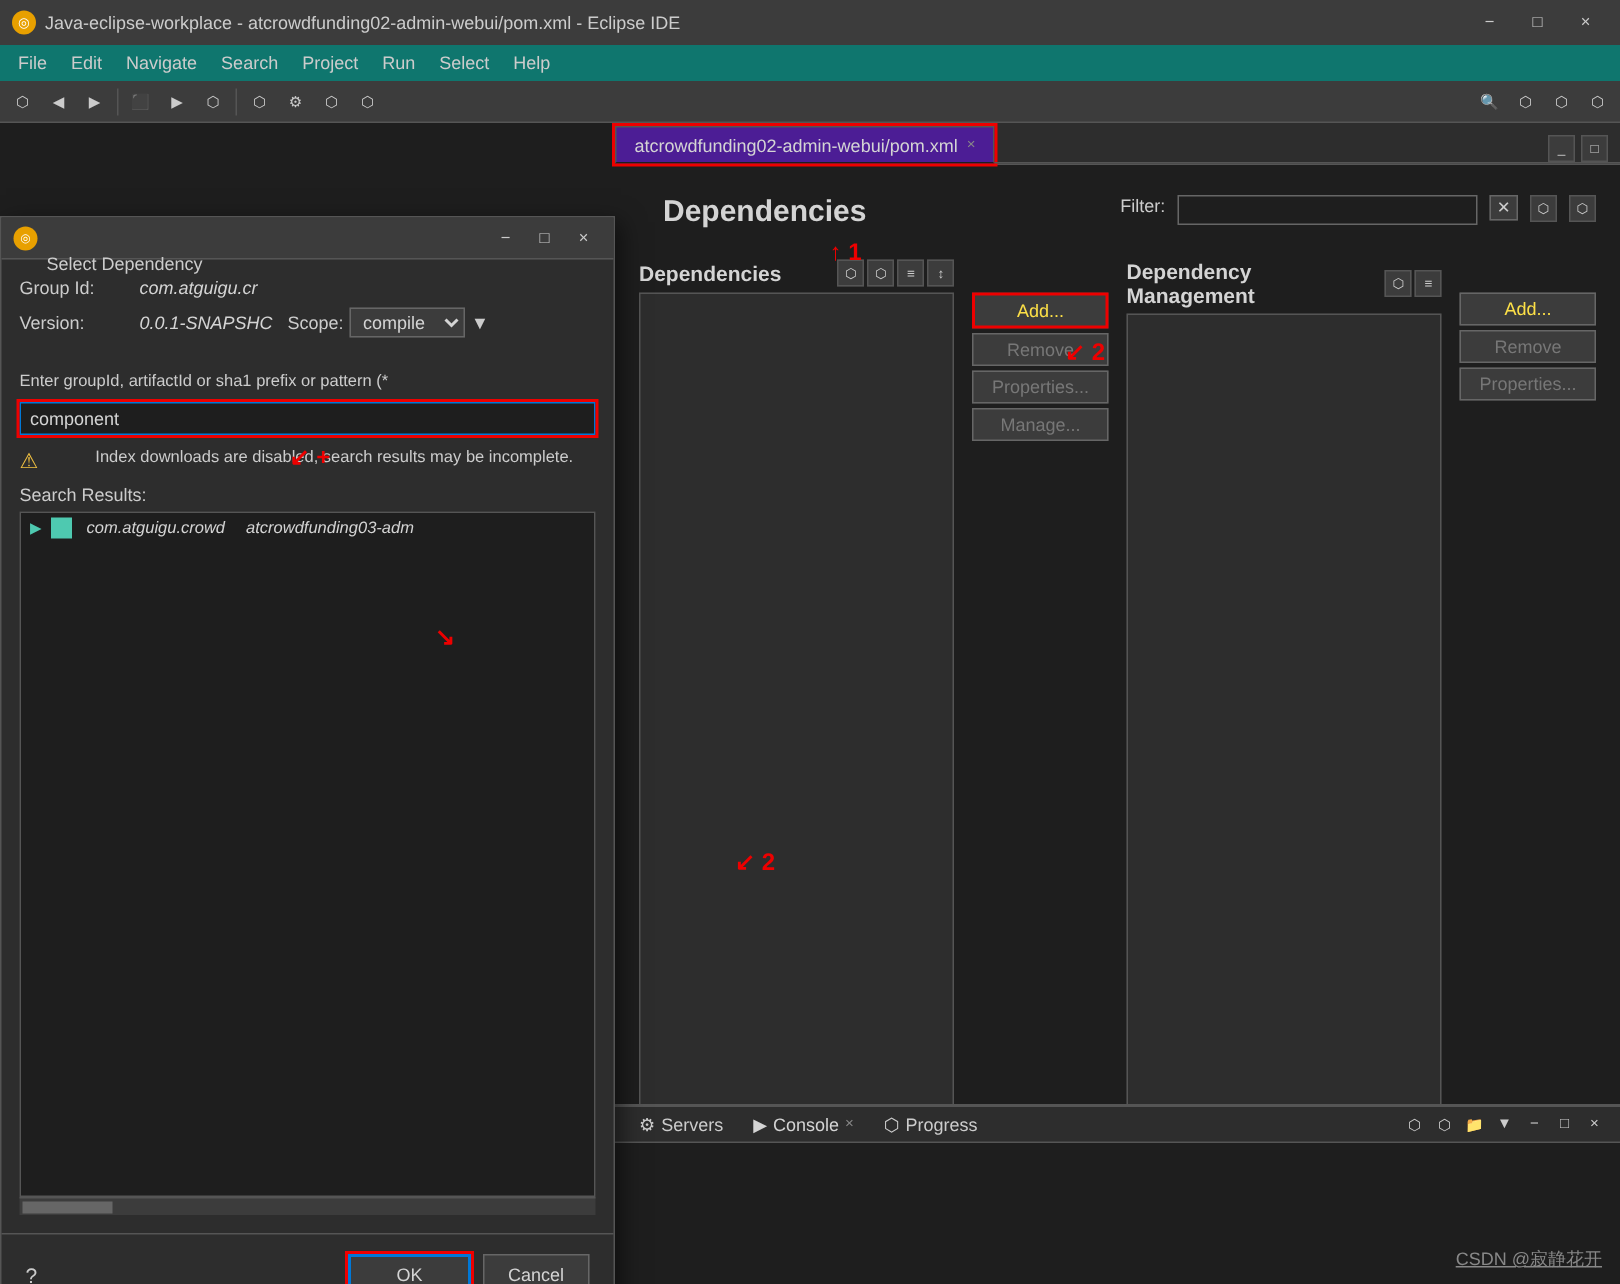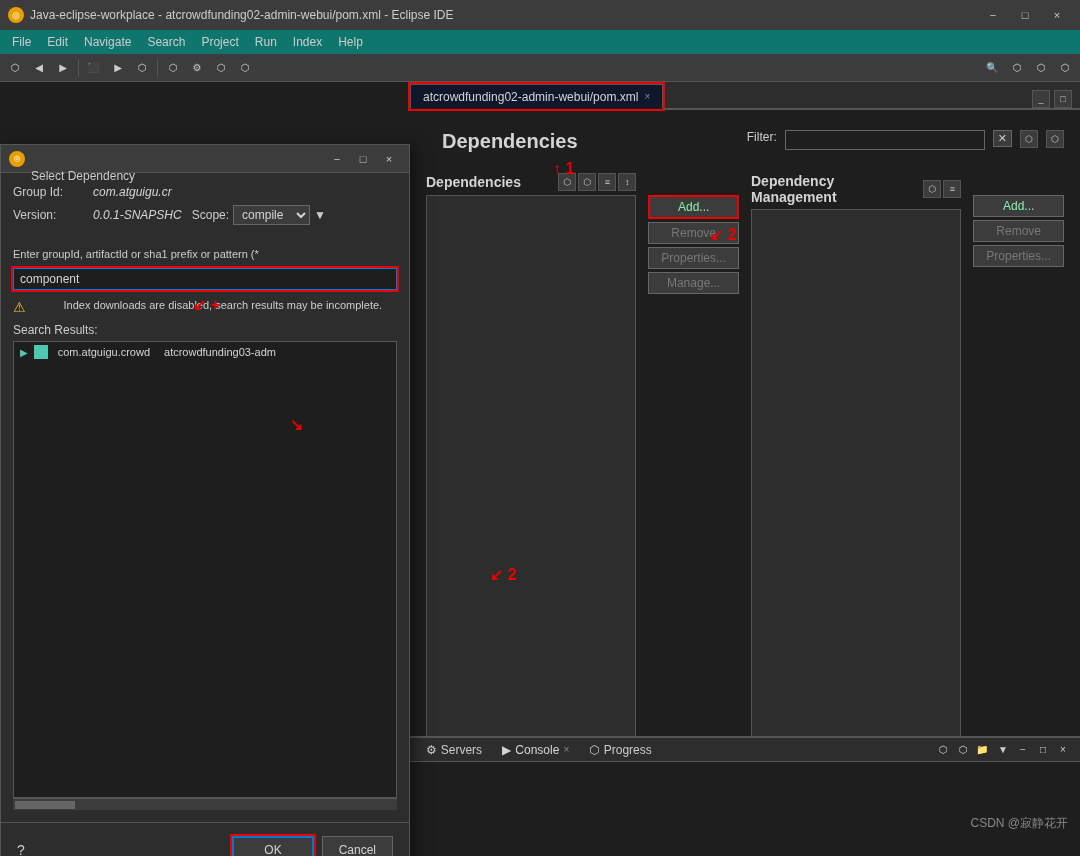--- a/index.html
+++ b/index.html
@@ -44,55 +44,55 @@
     .search-input { width: 100%; background: #1e1e1e; color: #d4d4d4; border: 1px solid #0078d7; padding: 3px 6px; font-size: 12px; outline: none; }
 
     .warning-box { display: flex; align-items: flex-start; margin-bottom: 8px; gap: 6px; }
     .warning-icon { color: #f0c040; font-size: 14px; flex-shrink: 0; margin-top: 1px; }
     .warning-text { color: #cccccc; font-size: 11px; line-height: 1.4; padding-left: 32px; }
 
     .results-label { color: #cccccc; font-size: 12px; margin-bottom: 4px; }
     .results-list { flex: 1; background: #1e1e1e; border: 1px solid #555; overflow-y: auto; }
     .result-item { display: flex; align-items: center; padding: 3px 6px; cursor: pointer; gap: 6px; }
     .result-icon { color: #4ec9b0; font-size: 10px; flex-shrink: 0; }
-    .result-text { font-size: 11px; color: #d4d4d4; }
+    .result-text { font-size: 11px; color: #d4d4d4; font-style: italic; }
 
     .scroll-bar-h { height: 12px; background: #3c3c3c; border-top: 1px solid #555; display: flex; align-items: center; }
     .scroll-thumb-h { height: 8px; width: 60px; background: #666; margin: 2px; cursor: pointer; }
 
     .dialog-footer { height: 55px; border-top: 1px solid #555; display: flex; align-items: center; justify-content: space-between; padding: 0 16px; }
     .help-icon { color: #cccccc; font-size: 14px; cursor: pointer; }
     .footer-buttons { display: flex; gap: 8px; }
     .btn-ok { background: #3c3c3c; color: #d4d4d4; border: 2px solid #0078d7; padding: 5px 30px; cursor: pointer; font-size: 12px; }
     .btn-cancel { background: #3c3c3c; color: #d4d4d4; border: 1px solid #666; padding: 5px 16px; cursor: pointer; font-size: 12px; }
 
     
     .editor-area { flex: 1; background: #1e1e1e; display: flex; flex-direction: column; }
     .tab-bar { background: #2d2d2d; height: 28px; display: flex; align-items: flex-end; border-bottom: 1px solid #555; }
     .tab { padding: 4px 12px; font-size: 12px; color: #cccccc; cursor: pointer; border: 1px solid transparent; background: #3c3c3c; display: flex; align-items: center; gap: 6px; height: 25px; }
-    .tab.active { background: #0f172a; border-color: #555; border-bottom-color: #1e1e1e; color: #d4d4d4; }
+    .tab.active { background: #4c1d95; border-color: #555; border-bottom-color: #1e1e1e; color: #d4d4d4; }
     .tab .tab-close { font-size: 10px; cursor: pointer; color: #888; }
 
     .editor-content { flex: 1; display: flex; flex-direction: column; overflow: hidden; }
     .pom-editor { flex: 1; display: flex; flex-direction: column; overflow: hidden; }
     .pom-title { font-size: 20px; font-weight: bold; color: #d4d4d4; padding: 12px 16px 8px; }
     .filter-input { background: #1e1e1e; color: #d4d4d4; border: 1px solid #666; padding: 2px 6px; font-size: 12px; width: 180px; }
     .filter-clear-btn { background: #3c3c3c; color: #cccccc; border: 1px solid #666; padding: 1px 4px; font-size: 11px; cursor: pointer; }
 
     .deps-area { display: flex; flex: 1; overflow: hidden; padding: 8px 16px; gap: 12px; }
     .deps-section { flex: 1; display: flex; flex-direction: column; }
     .deps-header { display: flex; align-items: center; justify-content: space-between; margin-bottom: 4px; }
     .deps-title { font-size: 14px; font-weight: bold; color: #d4d4d4; }
     .deps-tools { display: flex; gap: 2px; }
     .deps-tool-btn { width: 18px; height: 18px; background: #3c3c3c; border: 1px solid #555; display: flex; align-items: center; justify-content: center; cursor: pointer; font-size: 9px; color: #cccccc; }
 
     .deps-list { background: #2d2d2d; border: 1px solid #555; flex: 1; overflow-y: auto; }
 
     .deps-buttons { display: flex; flex-direction: column; gap: 3px; margin-top: 22px; }
-    .dep-btn { background: #3c3c3c; color: #86efac; border: 1px solid #666; padding: 3px 12px; cursor: pointer; font-size: 12px; text-align: center; }
+    .dep-btn { background: #3c3c3c; color: #fde047; border: 1px solid #666; padding: 3px 12px; cursor: pointer; font-size: 12px; text-align: center; }
     .dep-btn.highlighted { border: 2px solid #e00; }
     .dep-btn:disabled, .dep-btn.disabled { color: #777; cursor: default; }
 
     .info-bar { padding: 6px 16px; font-size: 11px; color: #cccccc; border-top: 1px solid #444; }
     .info-bar a { color: #4ec9b0; text-decoration: underline; cursor: pointer; }
 
     .bottom-tabs { height: 24px; display: flex; align-items: center; background: #2d2d2d; border-top: 1px solid #555; padding: 0 8px; gap: 2px; }
     .bottom-tab { padding: 3px 10px; font-size: 12px; color: #cccccc; cursor: pointer; }
     .bottom-tab.active { color: #d4d4d4; border-bottom: 2px solid #0078d7; }
     .bottom-tab.highlighted { border: 1px solid #e00; }
@@ -101,21 +101,21 @@
     .bottom-panel { height: 120px; background: #1e1e1e; border-top: 2px solid #555; display: flex; flex-direction: column; }
     .bottom-panel-tabs { height: 24px; display: flex; align-items: center; background: #2d2d2d; padding: 0 8px; gap: 4px; border-bottom: 1px solid #555; }
     .bp-tab { padding: 2px 8px; font-size: 12px; color: #cccccc; cursor: pointer; display: flex; align-items: center; gap: 4px; }
     .bp-tab.active { color: #d4d4d4; }
     .bp-tab .bp-close { font-size: 10px; color: #888; cursor: pointer; }
     .bp-toolbar { display: flex; gap: 2px; align-items: center; margin-left: auto; }
     .bp-tool-btn { width: 18px; height: 18px; display: flex; align-items: center; justify-content: center; cursor: pointer; color: #cccccc; font-size: 10px; border: 1px solid transparent; }
     .bottom-panel-content { flex: 1; padding: 6px 10px; font-size: 12px; color: #888; }
 
     
-    .watermark { position: absolute; bottom: 24px; right: 12px; color: #888; font-size: 12px; z-index: 200; }
+    .watermark { position: absolute; bottom: 8px; right: 12px; color: #888; font-size: 12px; z-index: 200; text-decoration: underline; }
 
     
     .red-box { outline: 2px solid #e00; }
 
     
     .arrow-annotation { position: absolute; color: #e00; font-size: 18px; font-weight: bold; z-index: 150; pointer-events: none; }
   </style>
 </head>
 <body>
 
@@ -129,21 +129,21 @@
   </div>
 </div>
 
 <div class="menu-bar">
   <div class="menu-item">File</div>
   <div class="menu-item">Edit</div>
   <div class="menu-item">Navigate</div>
   <div class="menu-item">Search</div>
   <div class="menu-item">Project</div>
   <div class="menu-item">Run</div>
-  <div class="menu-item">Index</div>
+  <div class="menu-item">Select</div>
   <div class="menu-item">Help</div>
 </div>
 
 <div class="toolbar">
   <div class="toolbar-btn">⬡</div>
   <div class="toolbar-btn">◀</div>
   <div class="toolbar-btn">▶</div>
   <div class="toolbar-sep"></div>
   <div class="toolbar-btn">⬛</div>
   <div class="toolbar-btn">▶</div>

